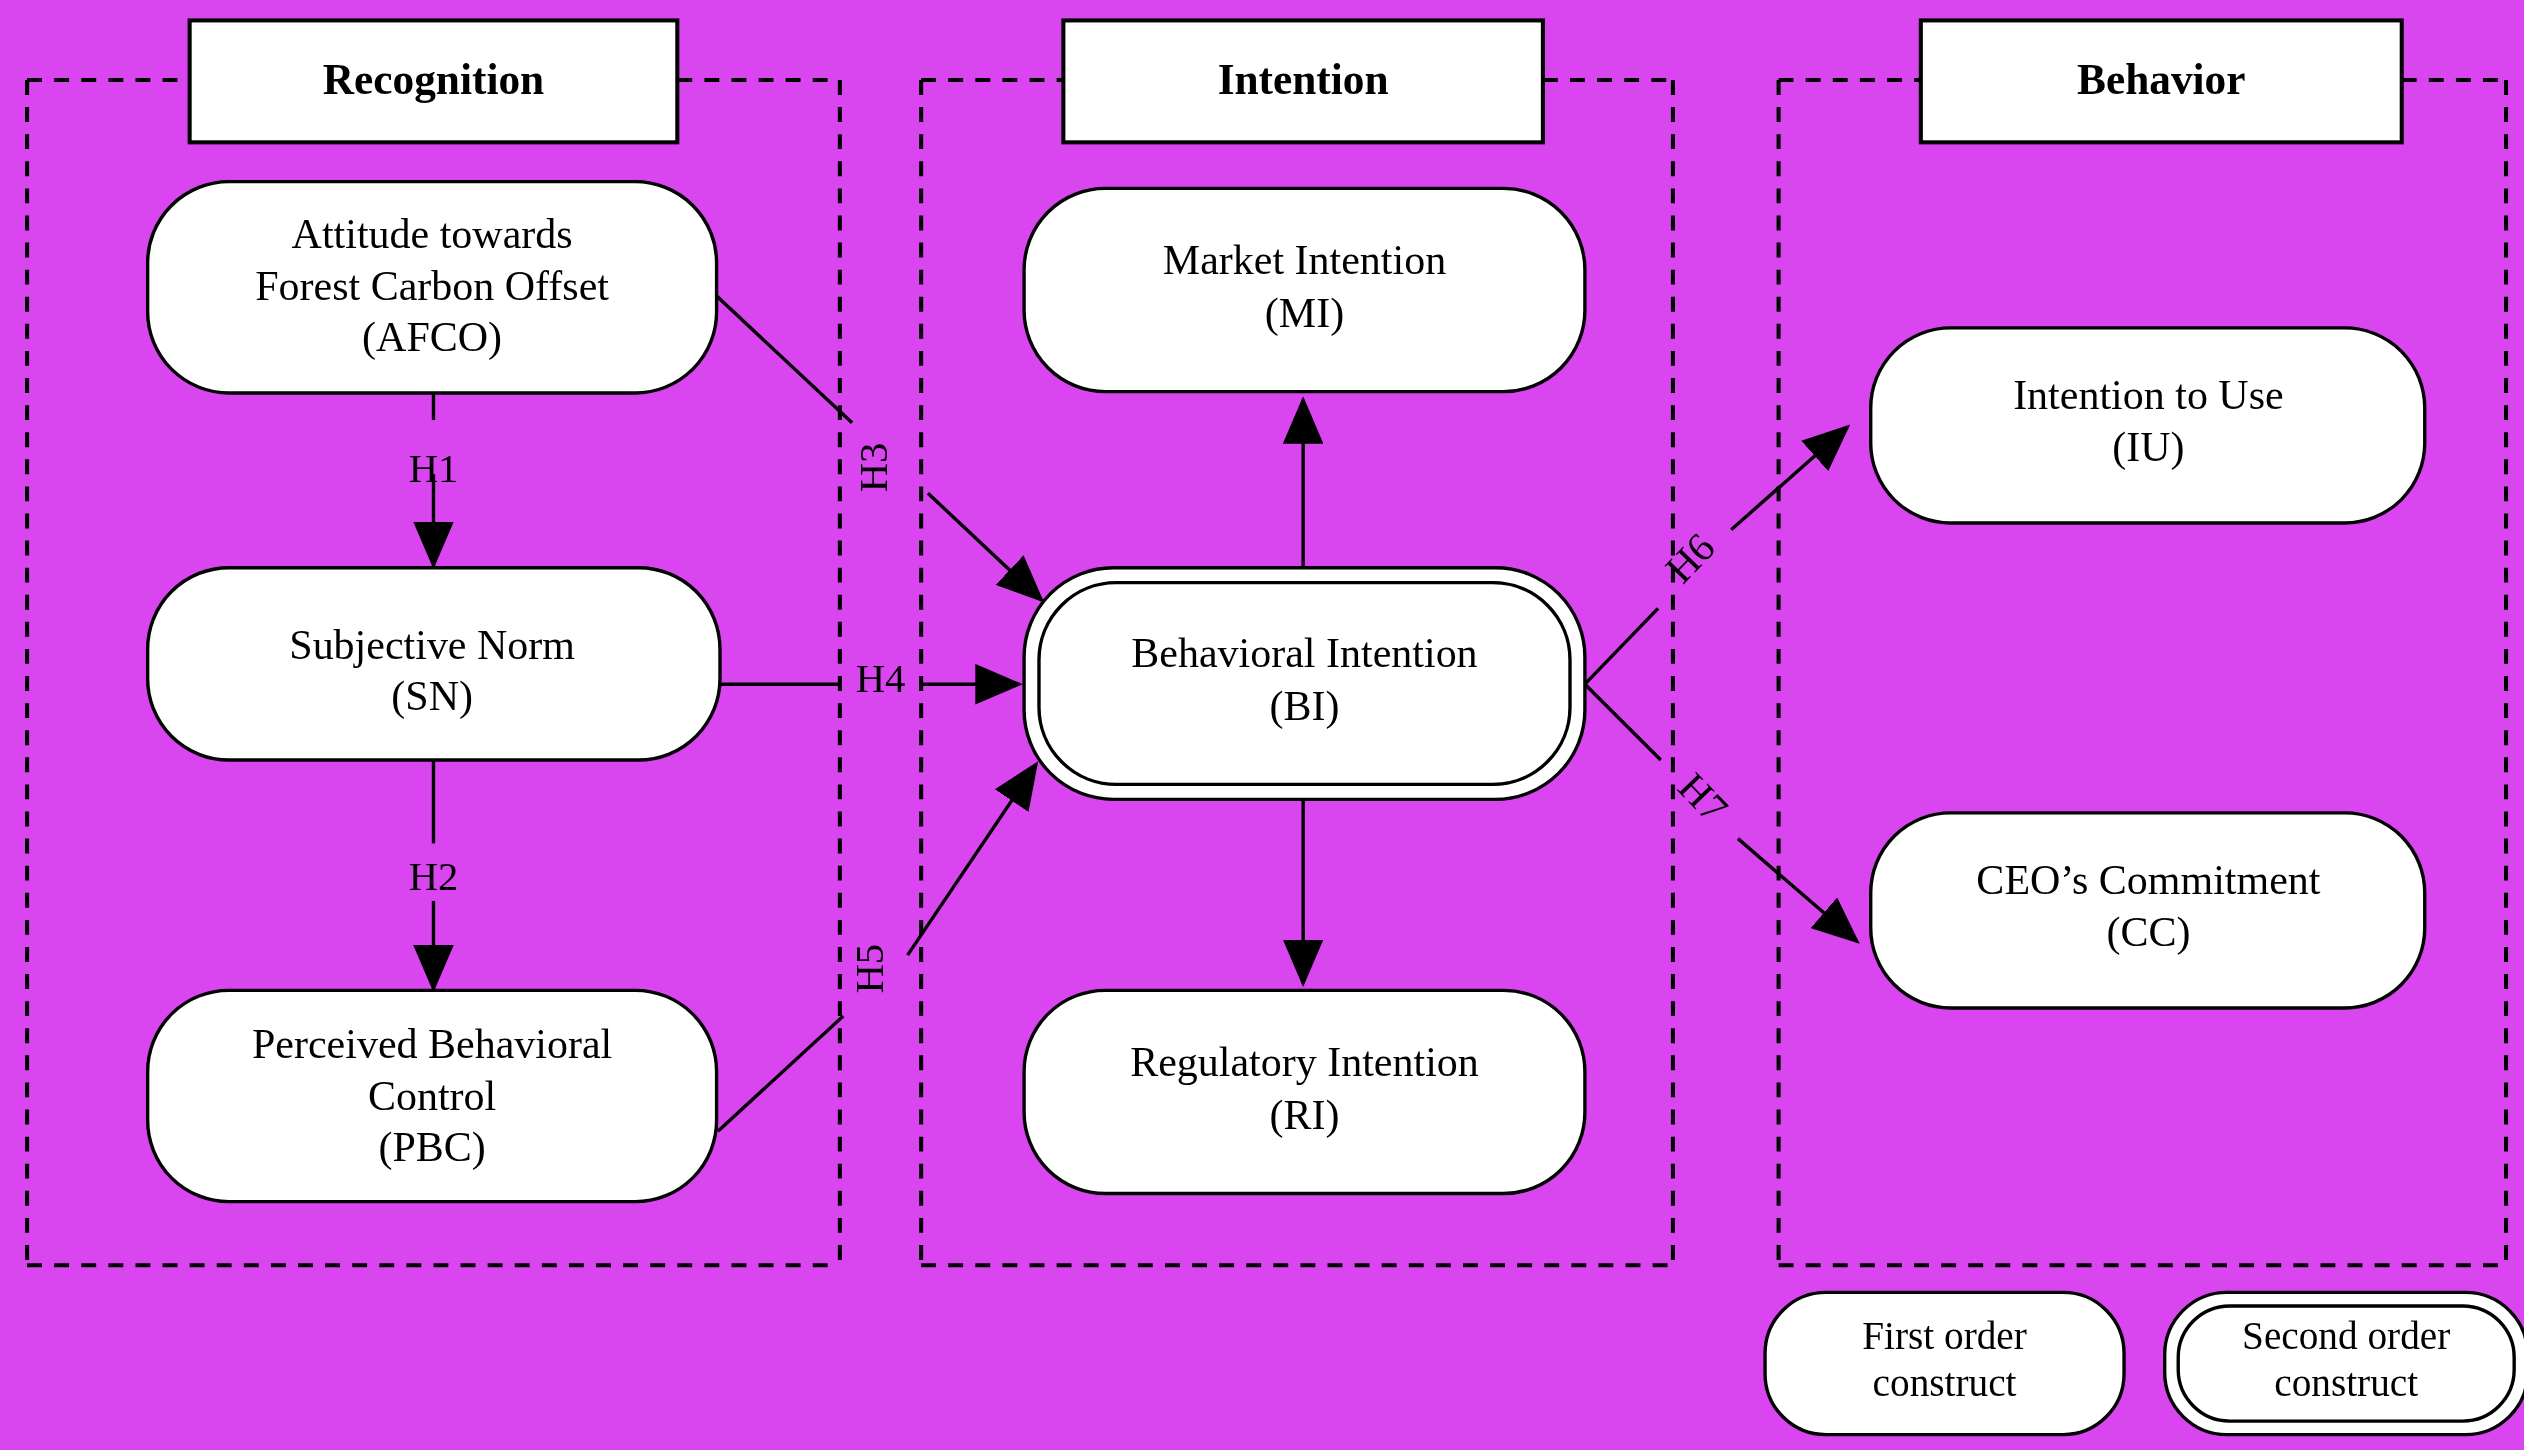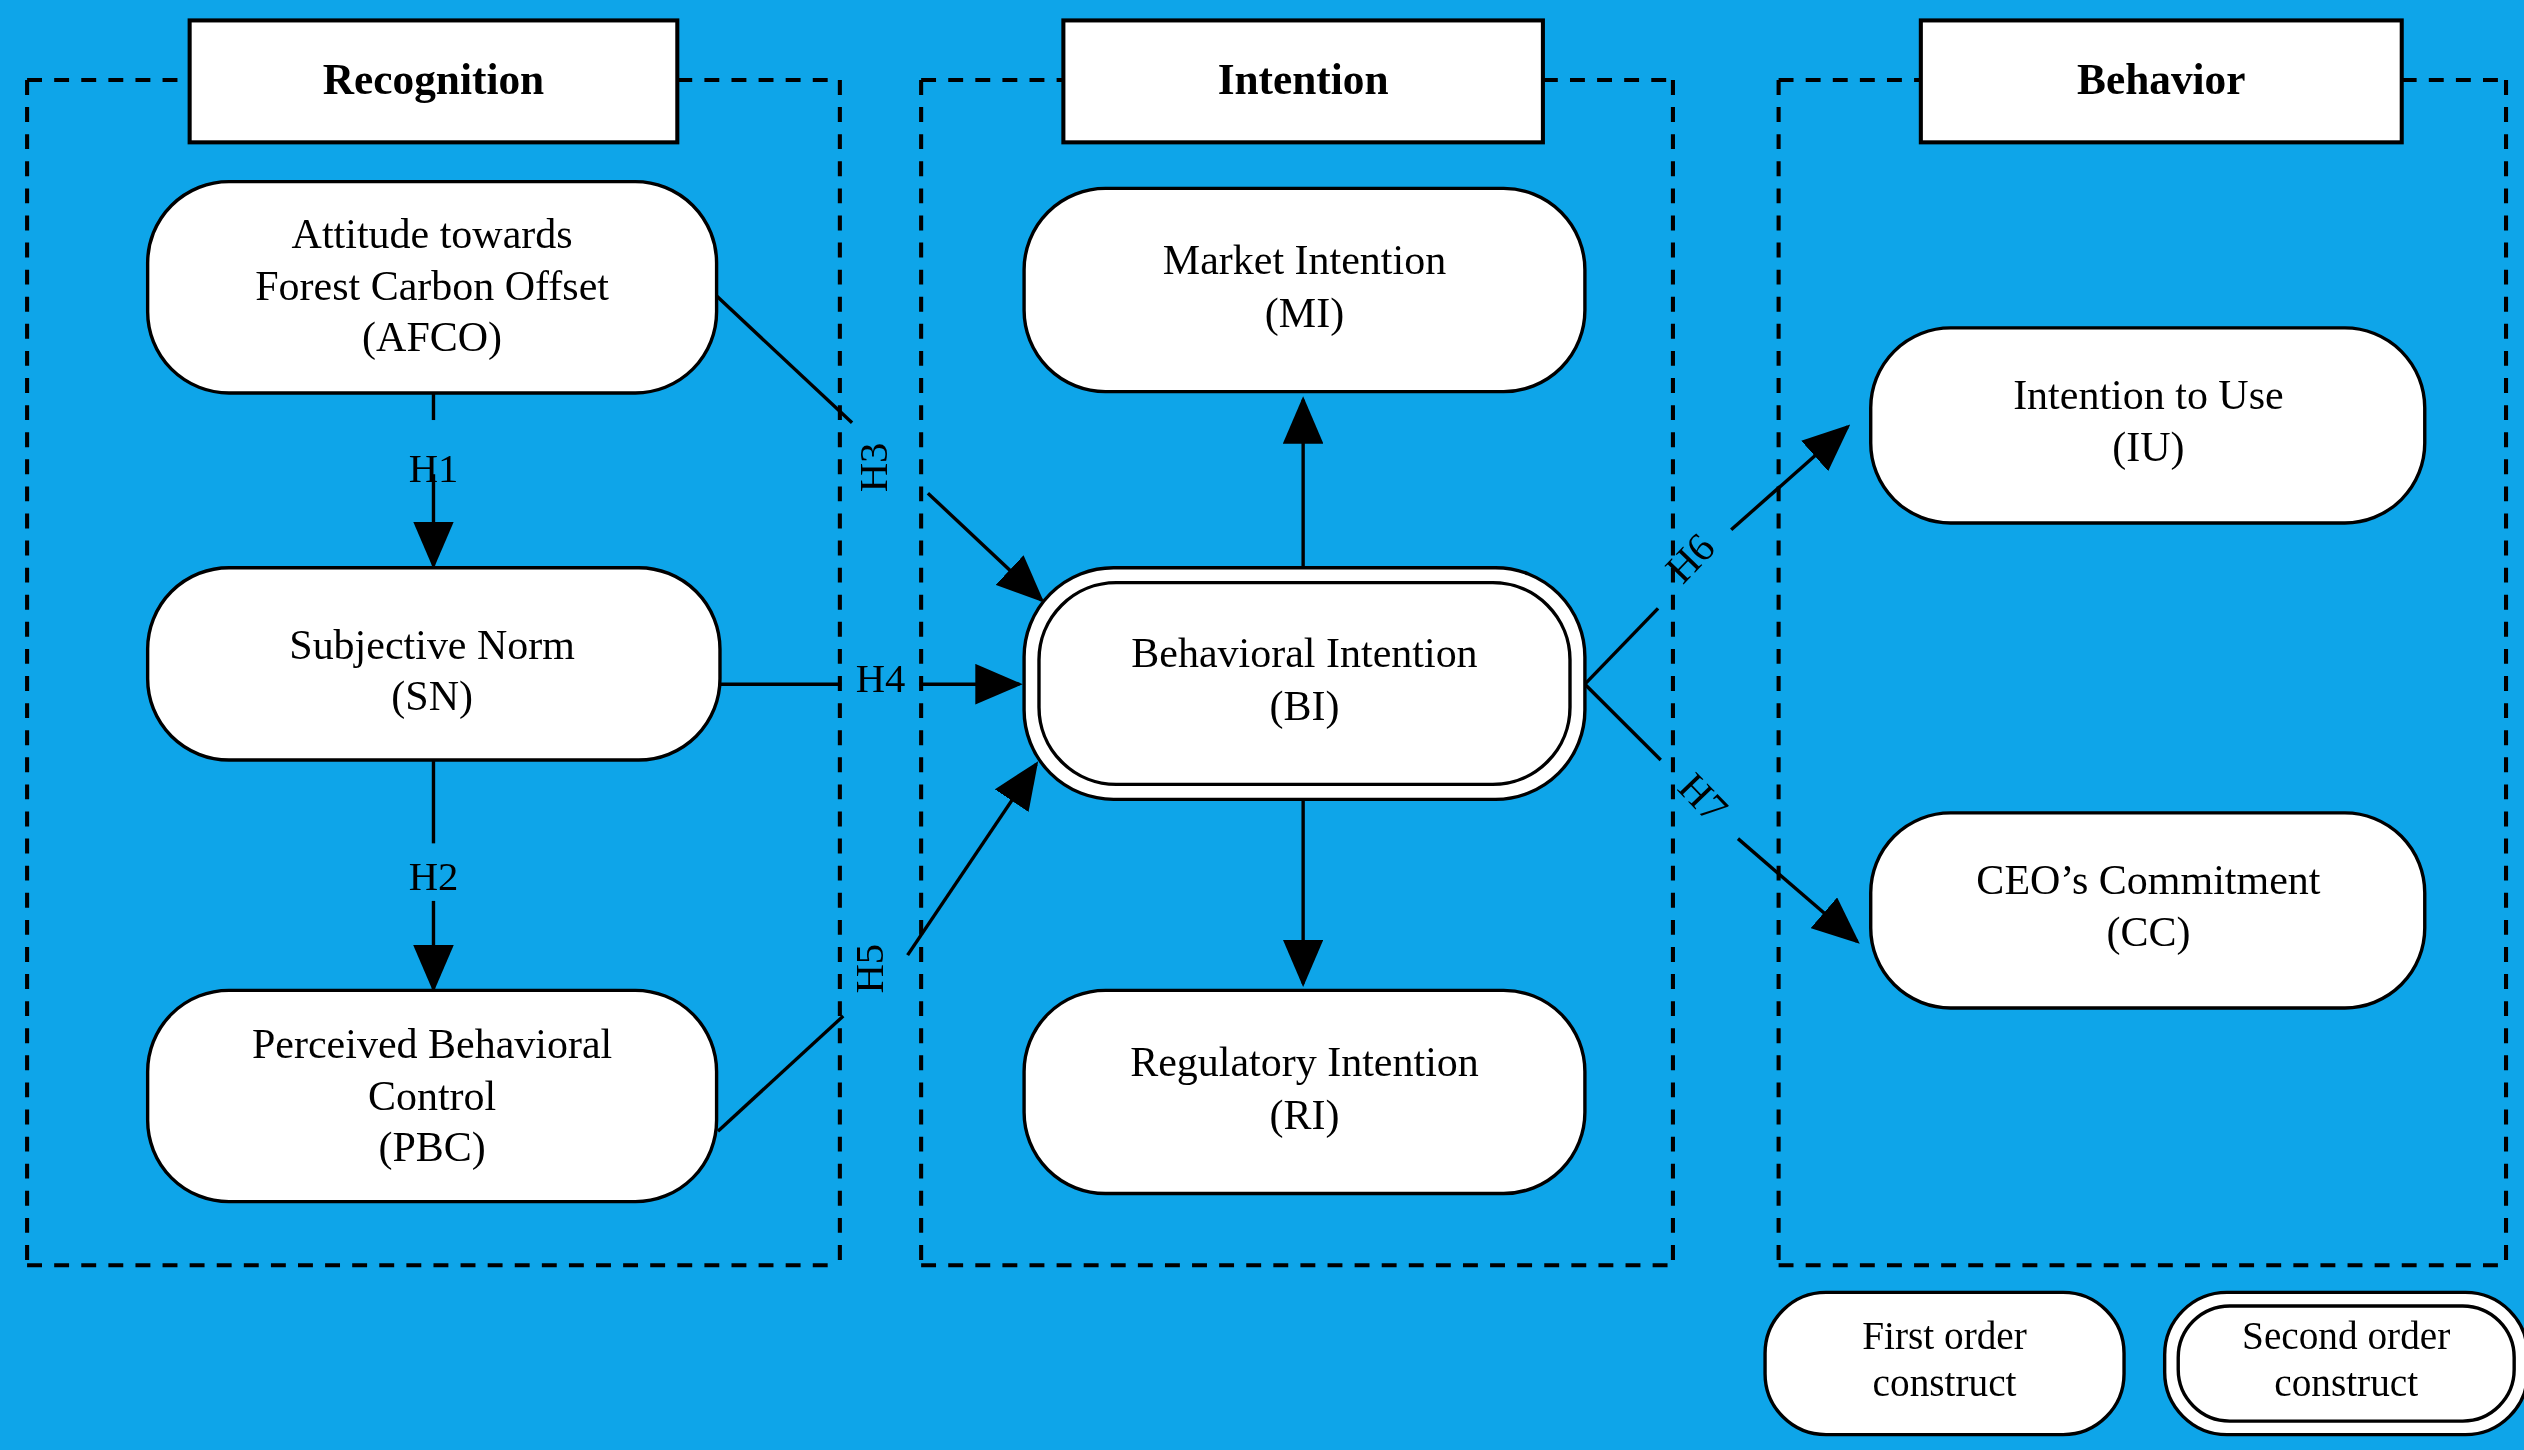--- a/index.html
+++ b/index.html
@@ -10,21 +10,21 @@
   body {
     width: 2525px;
     height: 1451px;
     font-family: "Liberation Serif", serif;
     overflow: hidden;
   }
   #diagram-root {
     position: relative;
     width: 2525px;
     height: 1451px;
-    background: #0ea5e9;
+    background: #d946ef;
   }
   svg.layer {
     position: absolute;
     top: 0;
     left: 0;
     width: 2525px;
     height: 1451px;
   }
   .node-text {
     font-family: "Liberation Serif", serif;

